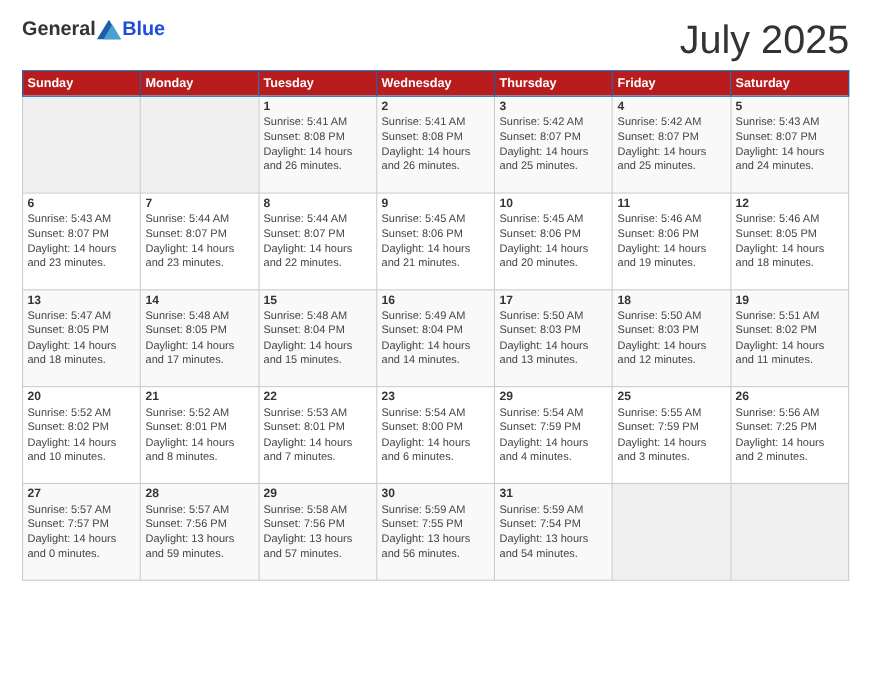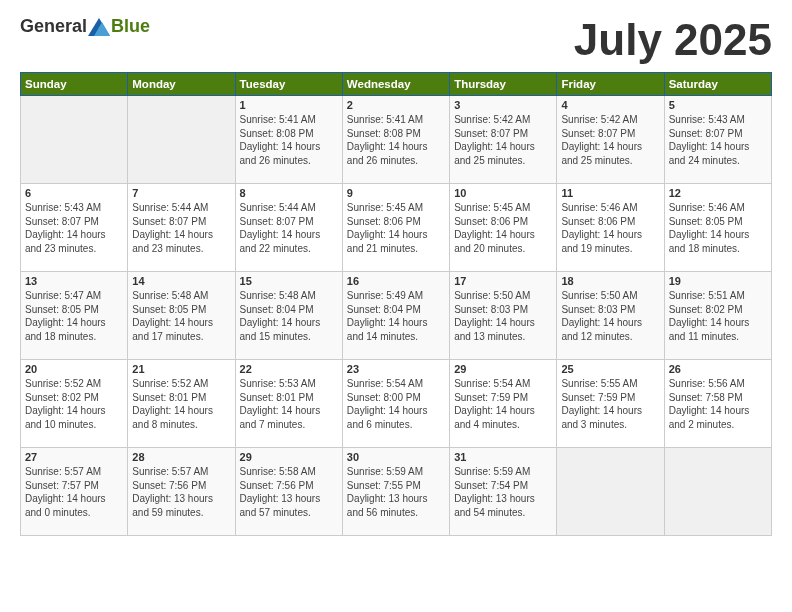--- a/index.html
+++ b/index.html
@@ -31,49 +31,49 @@
     .logo-text {
       display: flex;
       align-items: center;
       font-size: 18px;
       font-weight: bold;
     }
     .logo-general {
       color: #333;
     }
     .logo-blue {
-      color: #4d7c0f;
+      color: #1d4ed8;
     }
     .logo-icon {
       width: 22px;
       height: 18px;
       margin: 0 1px;
       display: inline-block;
     }
     .title-block {
       text-align: right;
     }
     .month-title {
-      font-size: 44px;
-      font-weight: bold;
+      font-size: 36px;
+      font-weight: normal;
       color: #333;
       line-height: 1.1;
     }
     .location {
       font-size: 14px;
       color: #333;
       margin-top: 2px;
     }
     table {
       width: 100%;
       border-collapse: collapse;
       table-layout: fixed;
     }
     thead th {
-      background-color: #4d7c0f;
+      background-color: #b91c1c;
       color: #fff;
       font-size: 11.5px;
       font-weight: bold;
       padding: 5px 4px;
       text-align: left;
       border: 1px solid #1a5fa8;
     }
     tbody td {
       border: 1px solid #ccc;
       vertical-align: top;
@@ -317,21 +317,21 @@
           <td>
             <span class="day-num">25</span>
             <div class="cell-content" style="white-space: pre-line;">Sunrise: 5:55 AM
 Sunset: 7:59 PM
 Daylight: 14 hours
 and 3 minutes.</div>
           </td>
           <td>
             <span class="day-num">26</span>
             <div class="cell-content" style="white-space: pre-line;">Sunrise: 5:56 AM
-Sunset: 7:58 PM
+Sunset: 7:25 PM
 Daylight: 14 hours
 and 2 minutes.</div>
           </td>
         </tr>
         <tr>
           <td>
             <span class="day-num">27</span>
             <div class="cell-content" style="white-space: pre-line;">Sunrise: 5:57 AM
 Sunset: 7:57 PM
 Daylight: 14 hours

